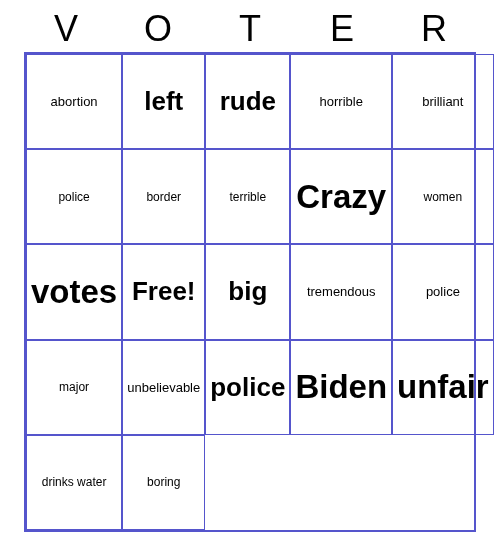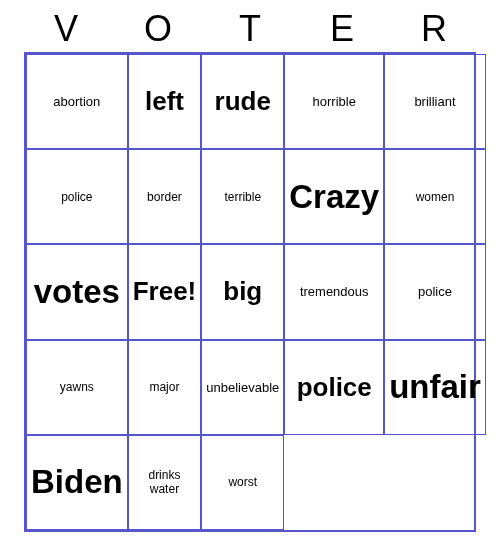--- a/index.html
+++ b/index.html
@@ -121,36 +121,33 @@
     <div class="bingo-cell">
       <span class="text-xlarge">big</span>
     </div>
     <div class="bingo-cell">
       <span class="text-small">tremendous</span>
     </div>
     <div class="bingo-cell">
       <span class="text-small">police</span>
     </div>
     <div class="bingo-cell">
-      <span class="text-medium">yawns</span>
-    </div>
-    <div class="bingo-cell">
       <span class="text-medium">major</span>
     </div>
     <div class="bingo-cell">
       <span class="text-small">unbelievable</span>
     </div>
     <div class="bingo-cell">
       <span class="text-xlarge">police</span>
     </div>
     <div class="bingo-cell">
-      <span class="text-large">unfair</span>
+      <span class="text-large">Biden</span>
     </div>
     <div class="bingo-cell">
-      <span class="text-large">Biden</span>
+      <span class="text-large">unfair</span>
     </div>
     <div class="bingo-cell">
       <span class="text-medium">drinks water</span>
     </div>
     <div class="bingo-cell">
-      <span class="text-medium">worst</span>
+      <span class="text-medium">boring</span>
     </div>
   </div>
 
 </body></html>

